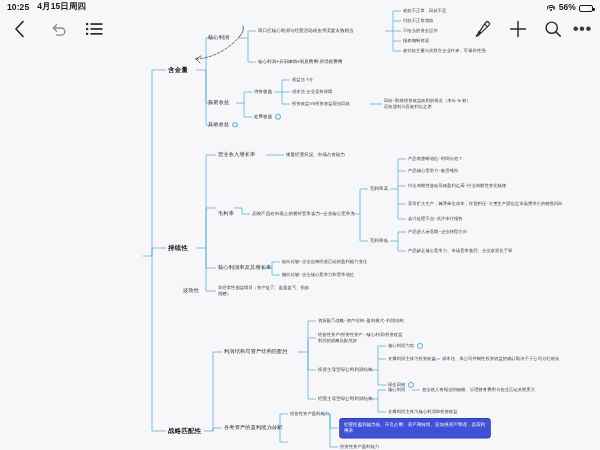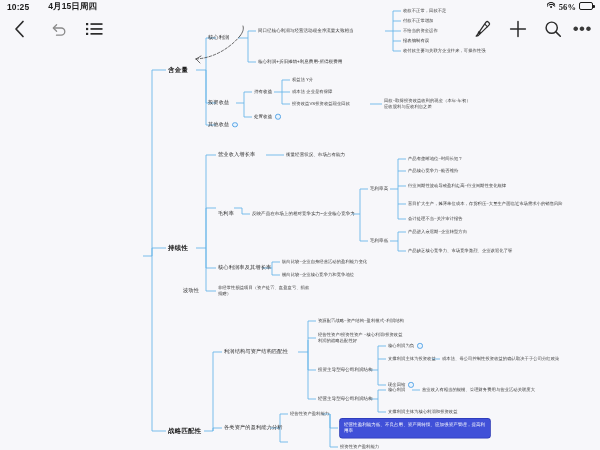--- a/index.html
+++ b/index.html
@@ -10,23 +10,23 @@
     overflow: hidden;
   }
   #app { position: relative; width: 600px; height: 450px; background: #f7f7fa; }
 
   
   .statusbar {
     position: absolute; top: 0; left: 0; width: 600px; height: 14px;
     display: flex; align-items: center; font-size: 8.5px; color: #1b1b1b;
     padding: 0 7px; font-weight: 600; letter-spacing: .1px;
   }
-  .sb-time { margin-right: 19px; }
+  .sb-time { margin-right: 8px; }
   .sb-date { font-weight: 600; }
-  .sb-right { margin-left: auto; display: flex; align-items: flex-start; gap: 3px; font-family: Liberation Serif, serif; }
+  .sb-right { margin-left: auto; display: flex; align-items: flex-end; gap: 3px; }
   .wifi-ico { display: inline-block; width: 9px; height: 7px; position: relative; }
   .wifi-ico i { position: absolute; border: 1.1px solid #1b1b1b; border-bottom: none;
     border-radius: 50% 50% 0 0 / 100% 100% 0 0; left: 50%; transform: translateX(-50%); }
   .wifi-ico i:nth-child(1) { width: 9px; height: 4.5px; top: 0; }
   .wifi-ico i:nth-child(2) { width: 5.4px; height: 2.7px; top: 1.8px; }
   .wifi-ico i:nth-child(3) { width: 1.8px; height: 1.8px; top: 4.3px; background: #1b1b1b; border-radius: 50%; border: none; }
   .batt-pct { font-size: 8.5px; font-weight: 600; }
   .batt { width: 14px; height: 7.5px; border: 1px solid #1b1b1b; border-radius: 2px; position: relative; padding: 1px; }
   .batt::after { content: ""; position: absolute; right: -2.6px; top: 2px; width: 1.6px; height: 3.2px;
     background: #1b1b1b; border-radius: 0 1px 1px 0; }

